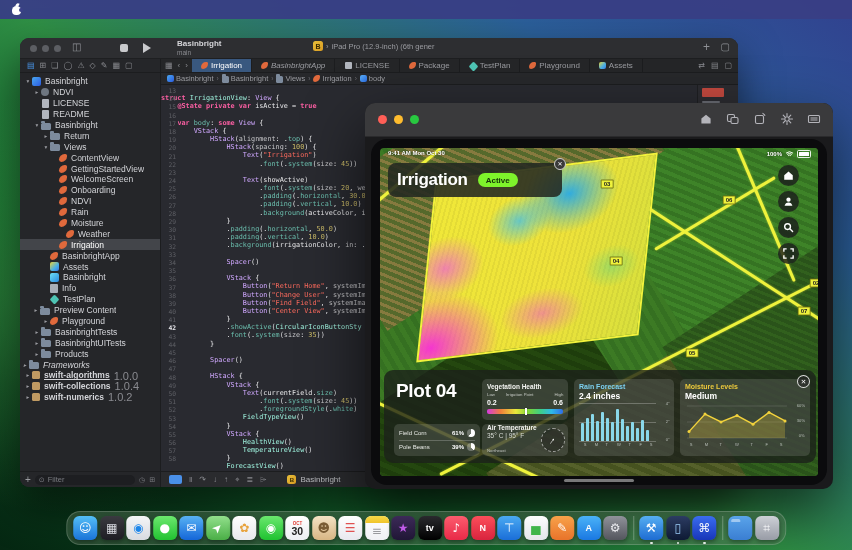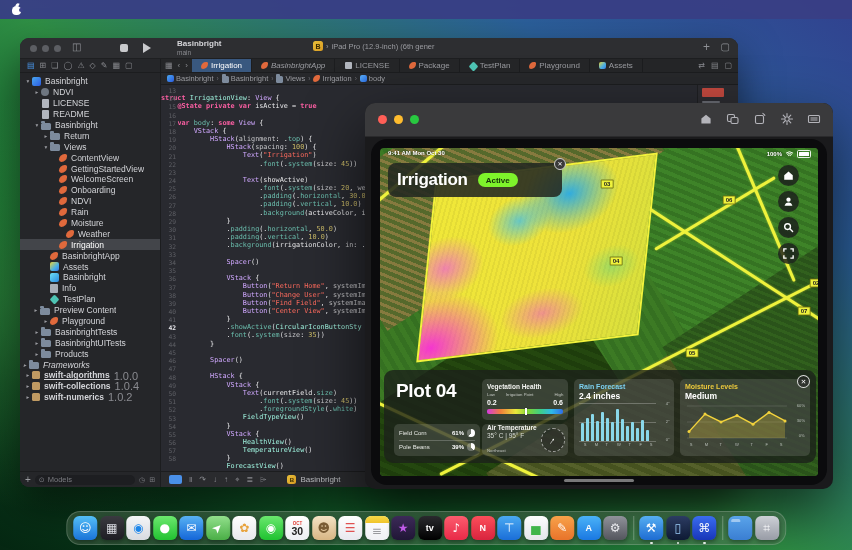--- a/index.html
+++ b/index.html
@@ -410,21 +410,21 @@
               <span class="chev">▸</span>
               <span class="ic ic-pkg"></span>
               <span class="lbl" style="font-weight: bold;">swift-numerics</span>
               <span class="ver">1.0.2</span>
             </div>
           </div>
         <div class="filterbar">
           <span class="plus">+</span>
           <div class="finput">
             <span class="fic">⊙</span>
-            <span>Models</span>
+            <span>Filter</span>
           </div>
           <span class="fic">◷</span>
           <span class="fic">⊞</span>
         </div>
       </div>
       <div class="xeditor">
         <div class="tabbar">
           <div class="tabnav">
             <span>▦</span>
             <span>‹</span>

